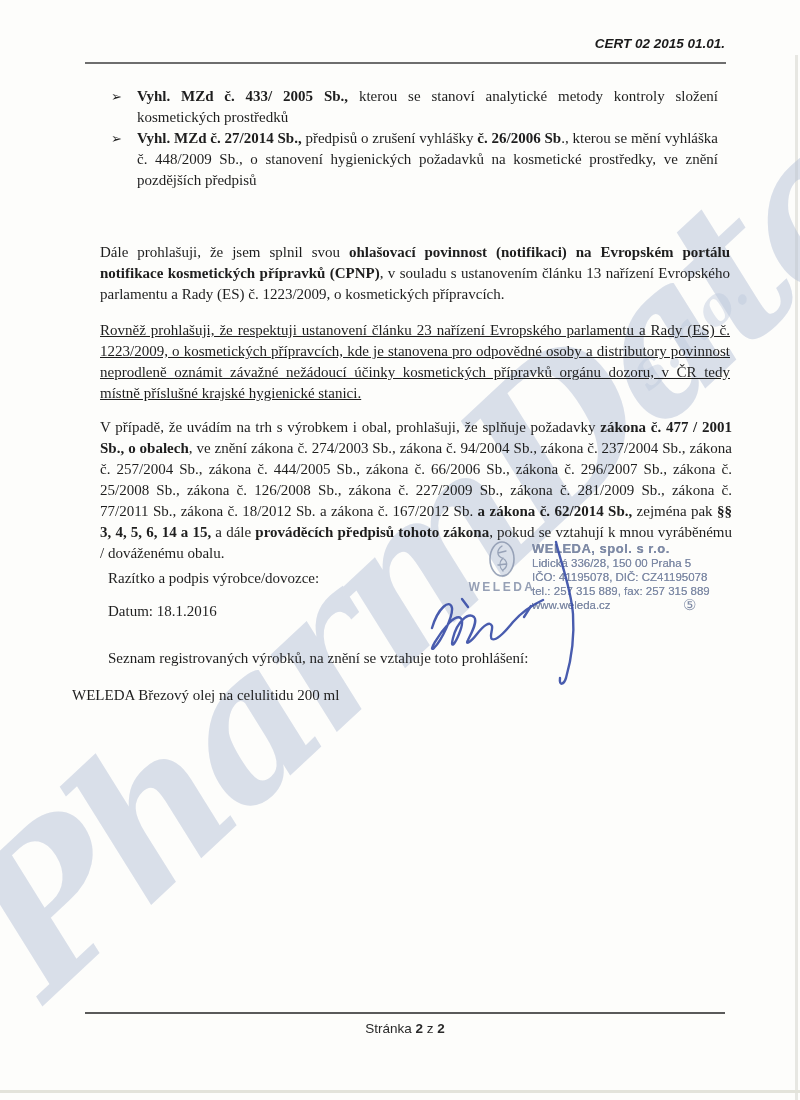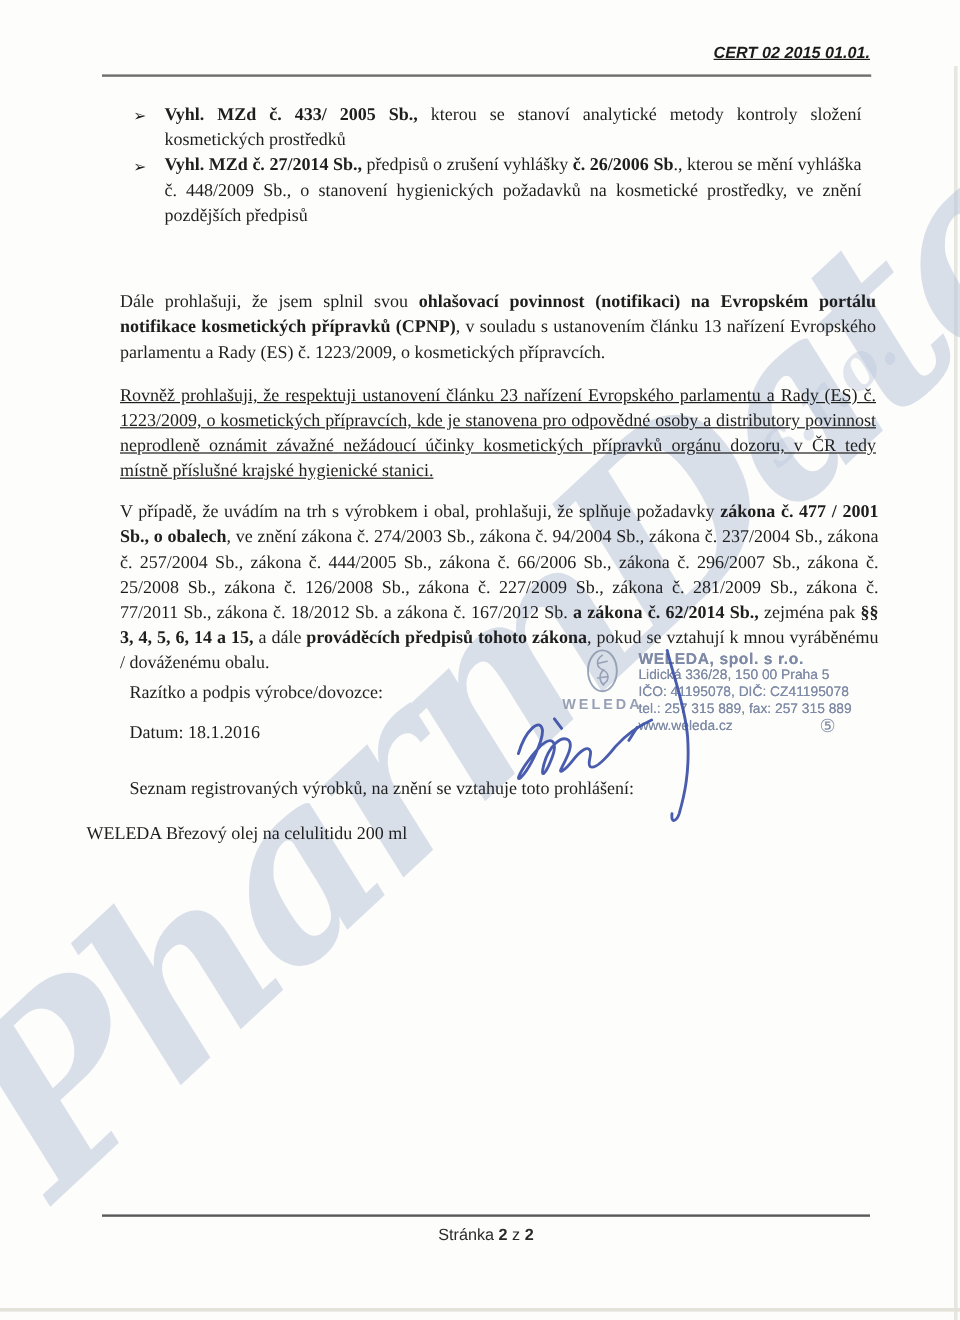--- a/index.html
+++ b/index.html
@@ -24,21 +24,21 @@
   .watermark-sro{
     position:absolute;left:618px;top:300px;transform:rotate(-43deg);
     font-family:"DejaVu Serif",serif;font-style:italic;font-weight:bold;
     font-size:52px;color:#bec9dd;opacity:.45;z-index:1;pointer-events:none;
   }
   .content{position:relative;z-index:2;}
   
   .doc-code{
     position:absolute;left:85px;top:36px;width:640px;text-align:right;
     font-family:"Liberation Sans",sans-serif;font-style:italic;font-weight:600;
-    font-size:13.5px;color:#1b1b1b;text-decoration:underline;
+    font-size:13.5px;color:#1b1b1b;
   }
   .header-rule{position:absolute;left:85px;top:62px;width:641px;border-top:2px solid #6e6e6e;}
   
   .bullet-list{position:absolute;left:111px;top:86px;width:607px;font-size:15px;line-height:21px;}
   .bullet-item{position:relative;padding-left:26px;text-align:justify;}
   .bullet-marker{position:absolute;left:0;top:0;font-size:13px;}
   .para{position:absolute;left:88px;width:630px;font-size:15px;line-height:21px;text-align:justify;margin-left:12px;}
   .p1{top:242px;}
   .p2{top:320px;text-decoration:underline;}
   .p3{top:417px;width:632px;}

